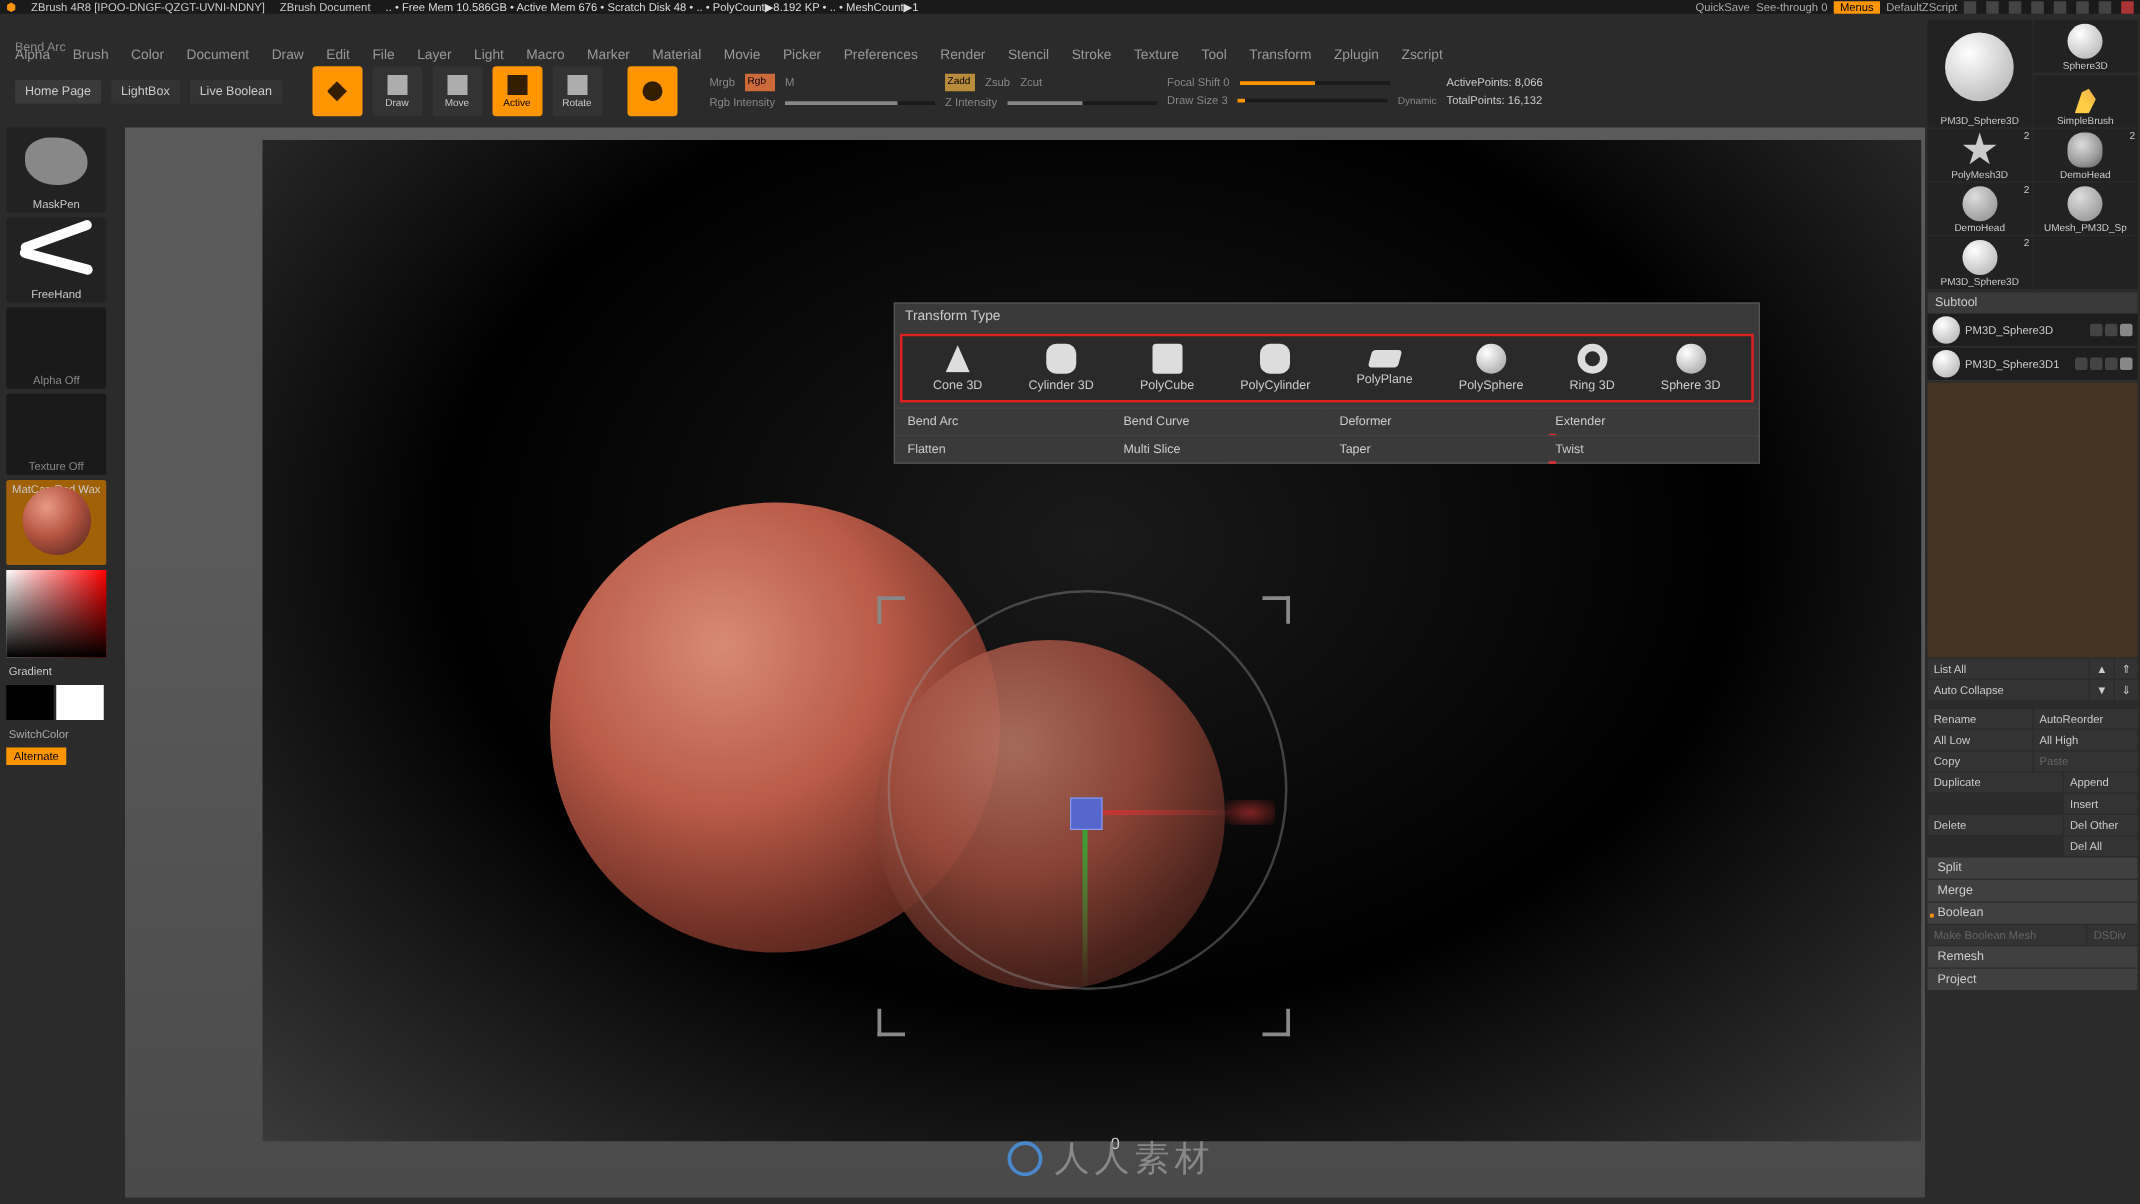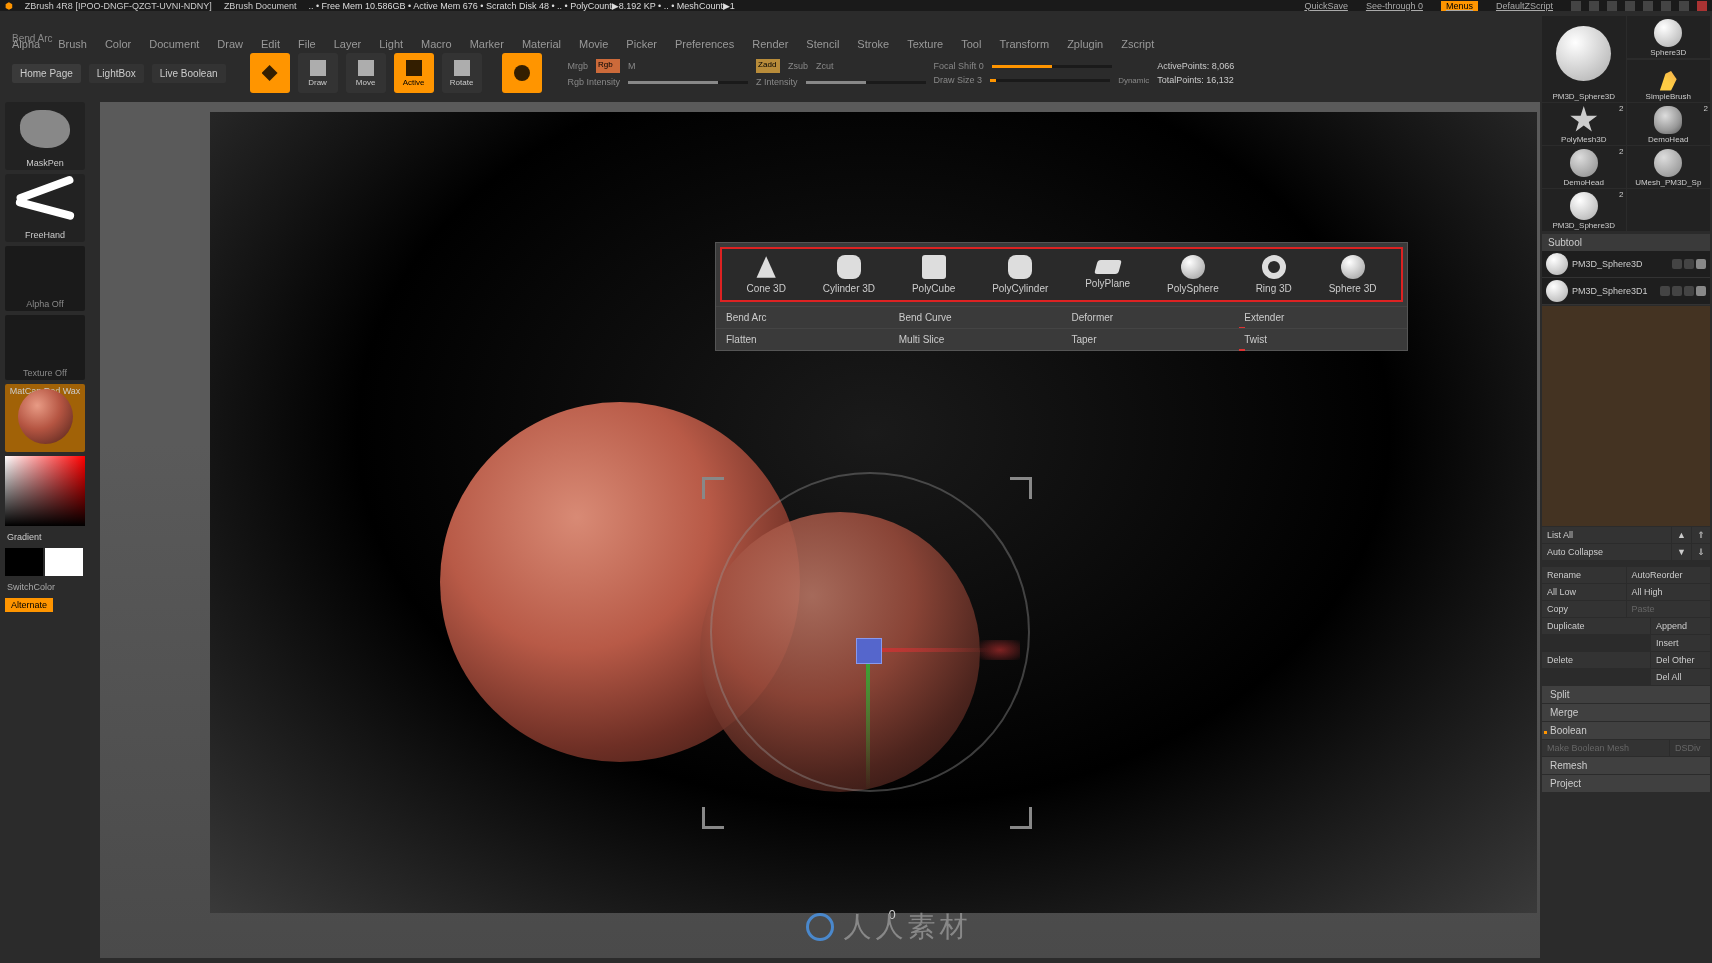--- a/index.html
+++ b/index.html
@@ -1,20 +1,20 @@
 <!DOCTYPE html>
 <html><head>
 <meta charset="utf-8">
 <style>
 * { margin:0; padding:0; box-sizing:border-box; font-family:Arial,Helvetica,sans-serif; }
 body { background:#2b2b2b; color:#aaa; font-size:10px; width:1712px; height:963px; overflow:hidden; position:relative; user-select:none; }
 .titlebar { height:11px; background:#1a1a1a; display:flex; align-items:center; padding:0 5px; gap:12px; font-size:9px; }
 .titlebar .ttl { color:#ccc;text-align:center; }
 .titlebar .stat { color:#ddd; }
-.titlebar .right { margin-left:auto; display:flex; gap:18px; align-items:center;text-decoration:underline; }
+.titlebar .right { margin-left:auto; display:flex; gap:5px; align-items:center; }
 .menus-btn { background:#ff9500; color:#000; padding:0 5px; }
 .winicons { display:flex; gap:8px; }
 .winicon { width:10px; height:10px; background:#444; }
 .menubar { height:22px; display:flex; align-items:center; gap:18px; padding:0 12px; font-size:11px; color:#999; }
 .menubar span { cursor:pointer;margin-top:43px; }
 .hintbar { height:16px; padding:0 12px; font-size:10px; color:#888; }
 .toolbar { height:48px; display:flex; align-items:center; padding:0 12px; gap:8px; font-size:10px; }
 .toolbar .homebtn, .toolbar .lbbtn, .toolbar .livebool { padding:4px 8px; color:#ccc; background:#333; border-radius:2px; }
 .toolbar .homebtn { background:#3a3a3a; }
 .sqbtn { width:40px; height:40px; background:#333; border-radius:3px; display:flex; flex-direction:column; align-items:center; justify-content:center; font-size:8px; color:#ccc; gap:2px; }
@@ -281,20 +281,21 @@
     <div class="axis-r"></div>
     <div class="axis-g"></div>
     <div class="axis-c"></div>
     <div class="zero">0</div>
     <div class="watermark">
         <div class="logo"></div>
         <span>人人素材</span>
       </div>
 
     <div class="popup">
+      <div class="popup-title">Transform Type</div>
       <div class="shape-row">
         <div class="shape">
             <div class="sic cone"></div>
             <span>Cone 3D</span>
           </div>
         <div class="shape">
             <div class="sic cyl"></div>
             <span>Cylinder 3D</span>
           </div>
         <div class="shape">

